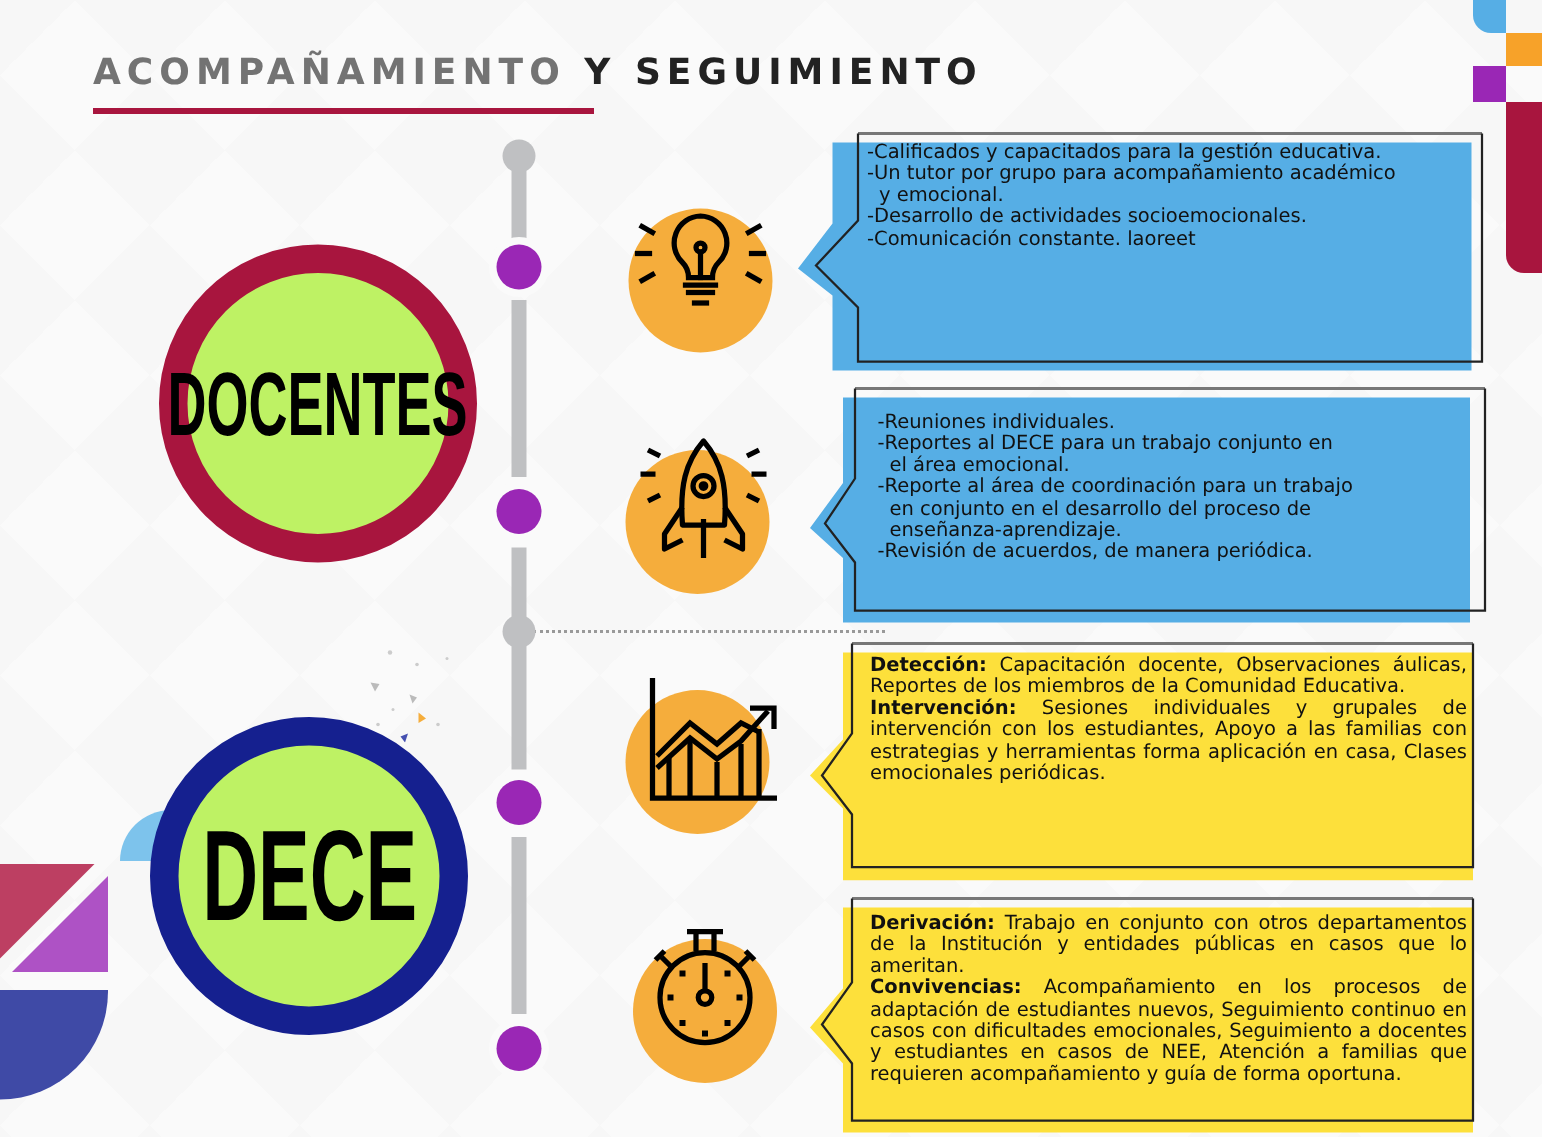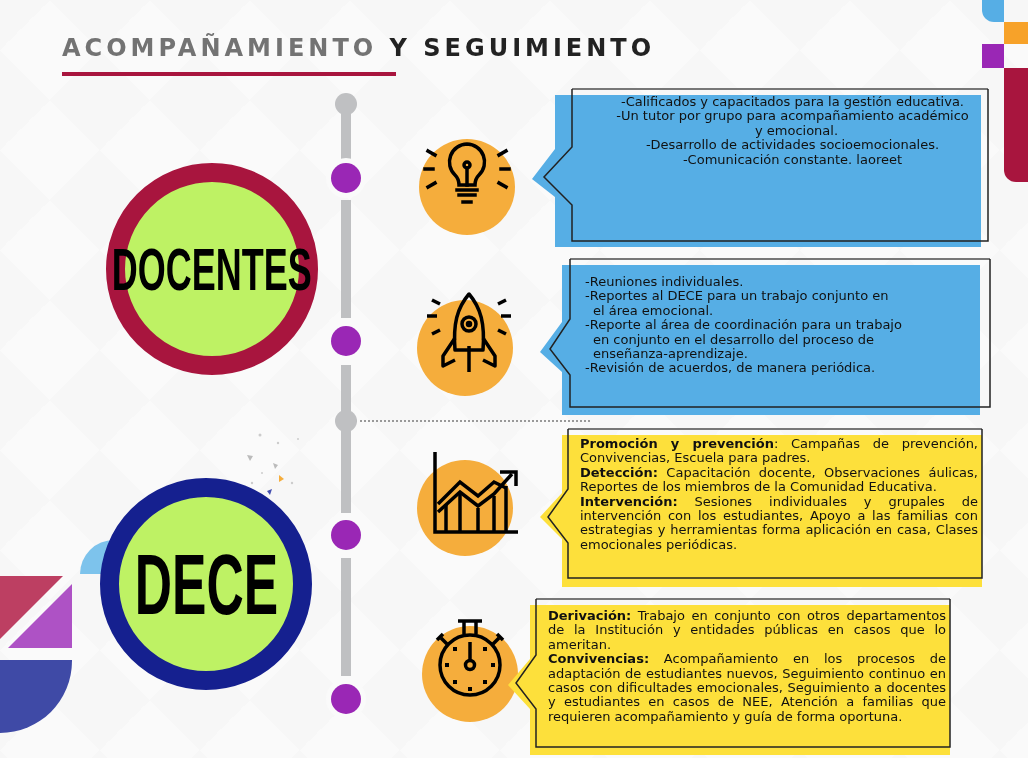--- a/index.html
+++ b/index.html
@@ -198,21 +198,21 @@
   <rect x="26" y="62" width="4" height="4" fill="#000" stroke="none"></rect>
   <rect x="56" y="62" width="4" height="4" fill="#000" stroke="none"></rect>
 </svg>
 
 <div class="abs callout" style="left:530px; top:87px; width:460px; height:165px;">
   <svg class="abs" style="left:0; top:0;" width="460" height="165">
     <polygon points="25,8 451,8 451,160 25,160 25,110 2,92 25,62" fill="#56aee5"></polygon>
     <polyline points="42,2 458,2" stroke="#777" stroke-width="2" fill="none"></polyline>
     <polyline points="42,2 42,60 14,90 42,118 42,154 458,154 458,2" stroke="#222" stroke-width="1.5" fill="none"></polyline>
   </svg>
-  <div class="text" style="left:60px; top:8px; width:405px;text-align:center;">
+  <div class="text" style="left:48px; top:8px; width:405px;">
     <p>-Calificados y capacitados para la gestión educativa.</p>
     <p>-Un tutor por grupo para acompañamiento académico</p>
     <p class="indent"> y emocional.</p>
     <p>-Desarrollo de actividades socioemocionales.</p>
     <p>-Comunicación constante. laoreet</p>
   </div>
 </div>
 
 <div class="abs callout" style="left:540px; top:257px; width:460px; height:160px;">
   <svg class="abs" style="left:0; top:0;" width="460" height="160">
@@ -231,27 +231,26 @@
   </div>
 </div>
 
 <div class="abs callout" style="left:538px; top:427px; width:450px; height:160px;">
   <svg class="abs" style="left:0; top:0;" width="450" height="160">
     <polygon points="24,8 444,8 444,160 24,160 24,112 2,90 24,66" fill="#fde03b"></polygon>
     <polyline points="30,2 444,2" stroke="#777" stroke-width="2" fill="none"></polyline>
     <polyline points="30,2 30,62 10,90 30,116 30,151 444,151 444,2" stroke="#222" stroke-width="1.5" fill="none"></polyline>
   </svg>
   <div class="text justify" style="left:42px; top:10px; width:398px;">
-    <p><b>Promoción y prevención</b><span>:</span><span> Campañas de prevención, Convivencias, Escuela para padres.</span></p>
     <p><b>Detección:</b><span> Capacitación docente, Observaciones áulicas, Reportes de los miembros de la Comunidad Educativa.</span></p>
     <p><b>Intervención:</b><span> Sesiones individuales y grupales de intervención con los estudiantes, Apoyo a las familias con estrategias y herramientas forma aplicación en casa, Clases emocionales periódicas.</span></p>
   </div>
 </div>
 
-<div class="abs callout" style="left:506px; top:597px; width:450px; height:160px;">
+<div class="abs callout" style="left:538px; top:597px; width:450px; height:160px;">
   <svg class="abs" style="left:0; top:0;" width="450" height="160">
     <polygon points="24,8 444,8 444,158 24,158 24,112 2,88 24,62" fill="#fde03b"></polygon>
     <polyline points="30,2 444,2" stroke="#777" stroke-width="2" fill="none"></polyline>
     <polyline points="30,2 30,58 10,86 30,112 30,150 444,150 444,2" stroke="#222" stroke-width="1.5" fill="none"></polyline>
   </svg>
   <div class="text justify" style="left:42px; top:12px; width:398px;">
     <p><b>Derivación:</b><span> Trabajo en conjunto con otros departamentos de la Institución y entidades públicas en casos que lo ameritan.</span></p>
     <p><b>Convivencias:</b><span> Acompañamiento en los procesos de adaptación de estudiantes nuevos, Seguimiento continuo en casos con dificultades emocionales, Seguimiento a docentes y estudiantes en casos de NEE, Atención a familias que requieren acompañamiento y guía de forma oportuna.</span></p>
   </div>
 </div>

